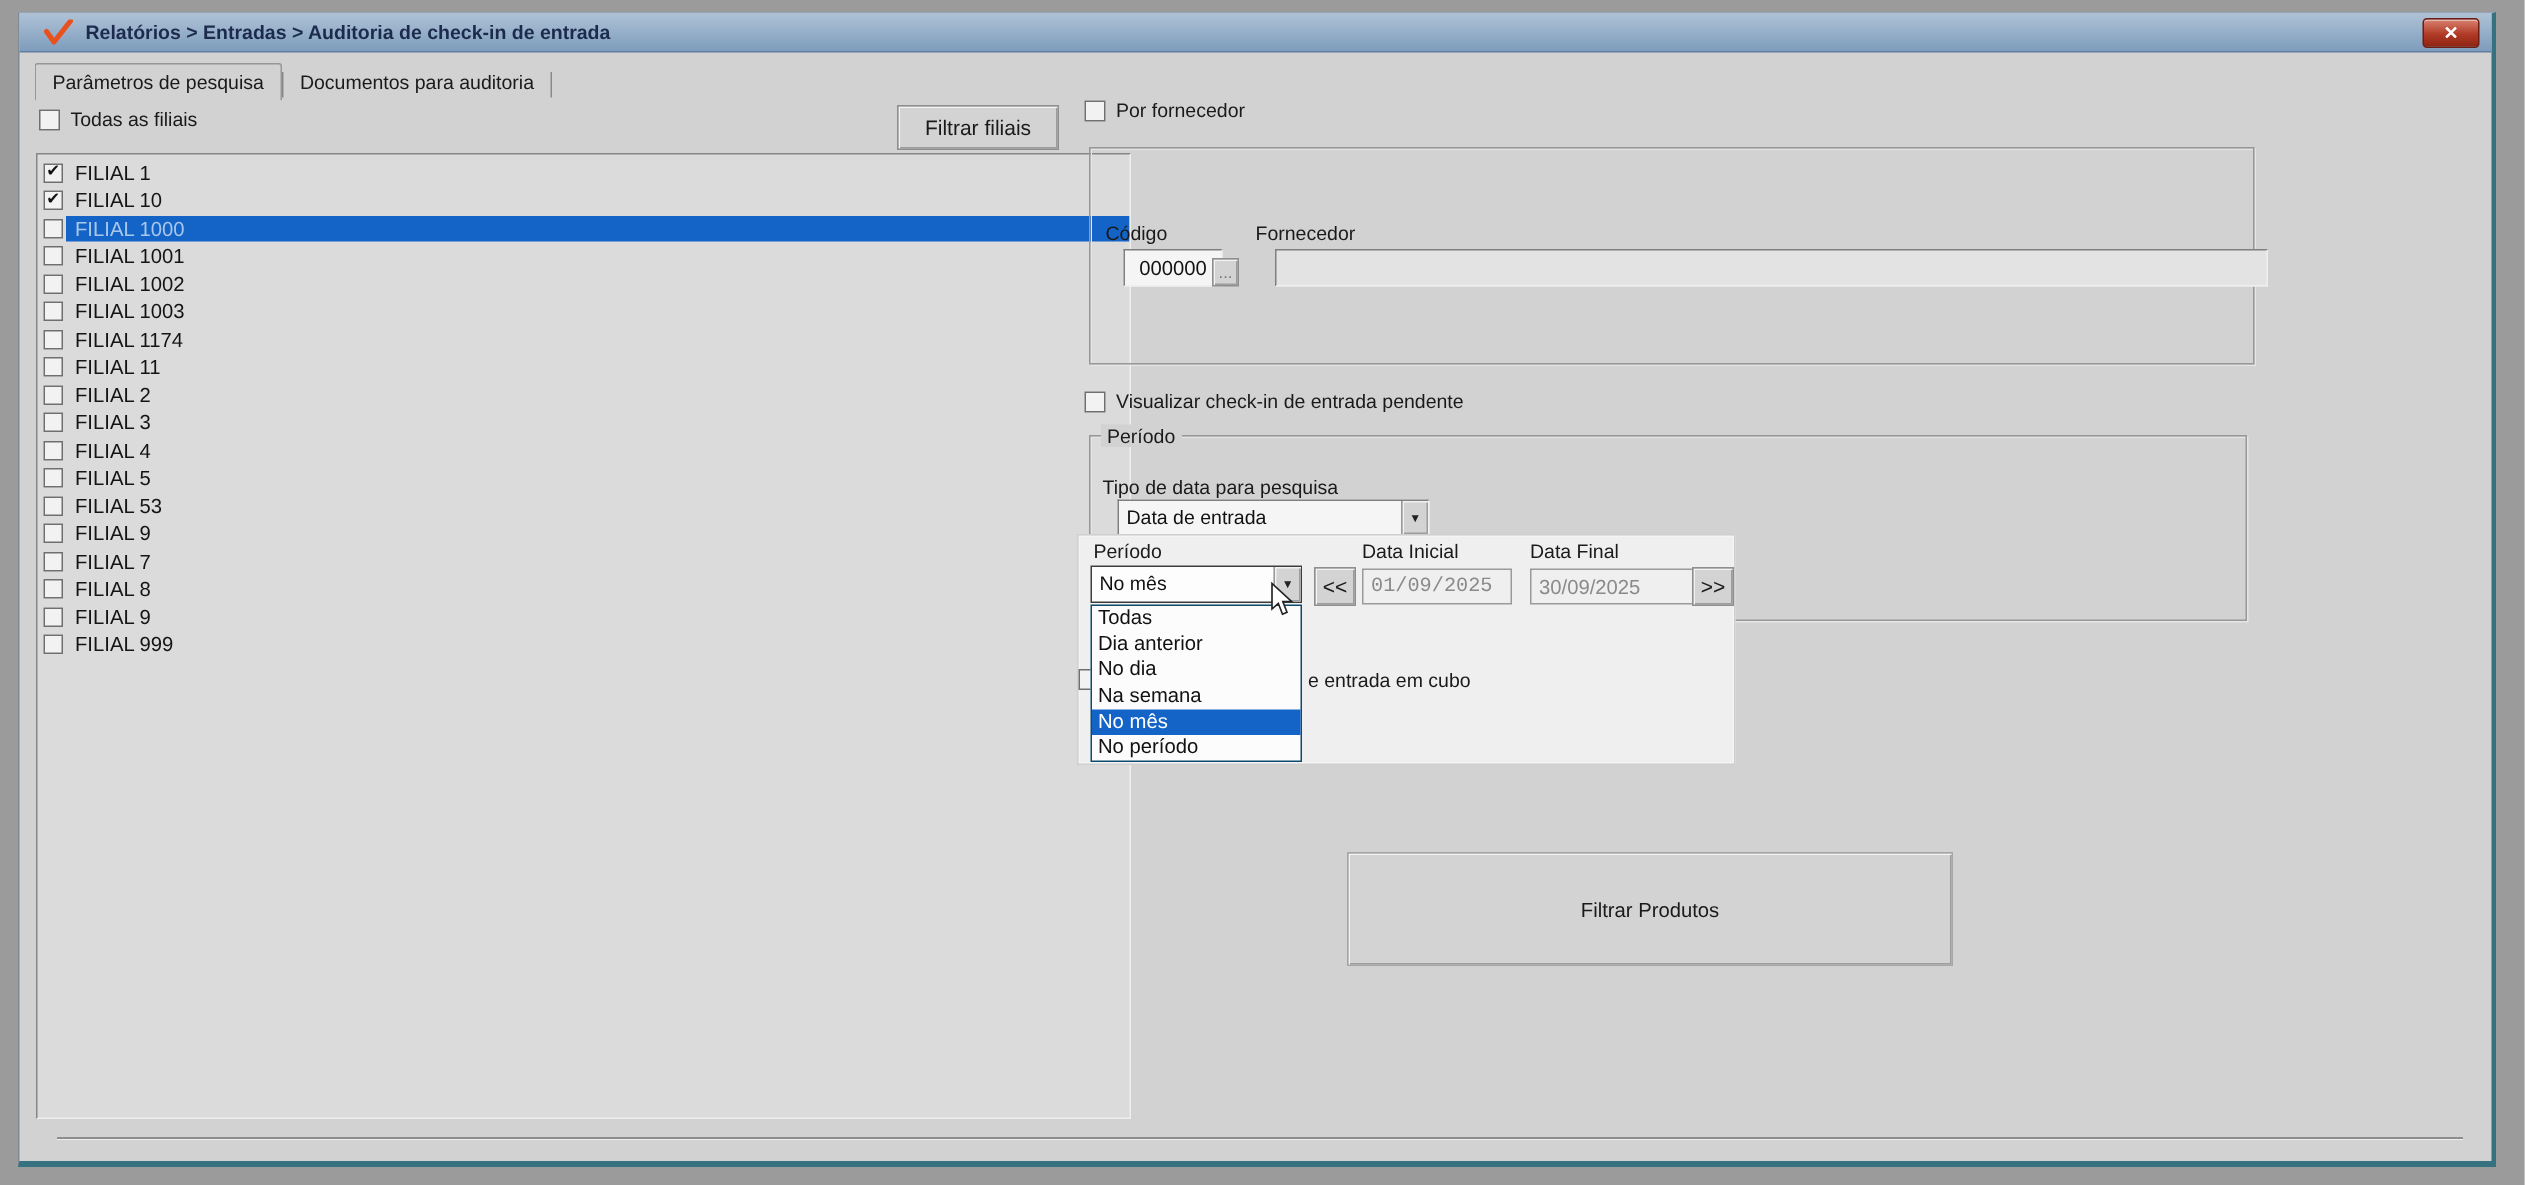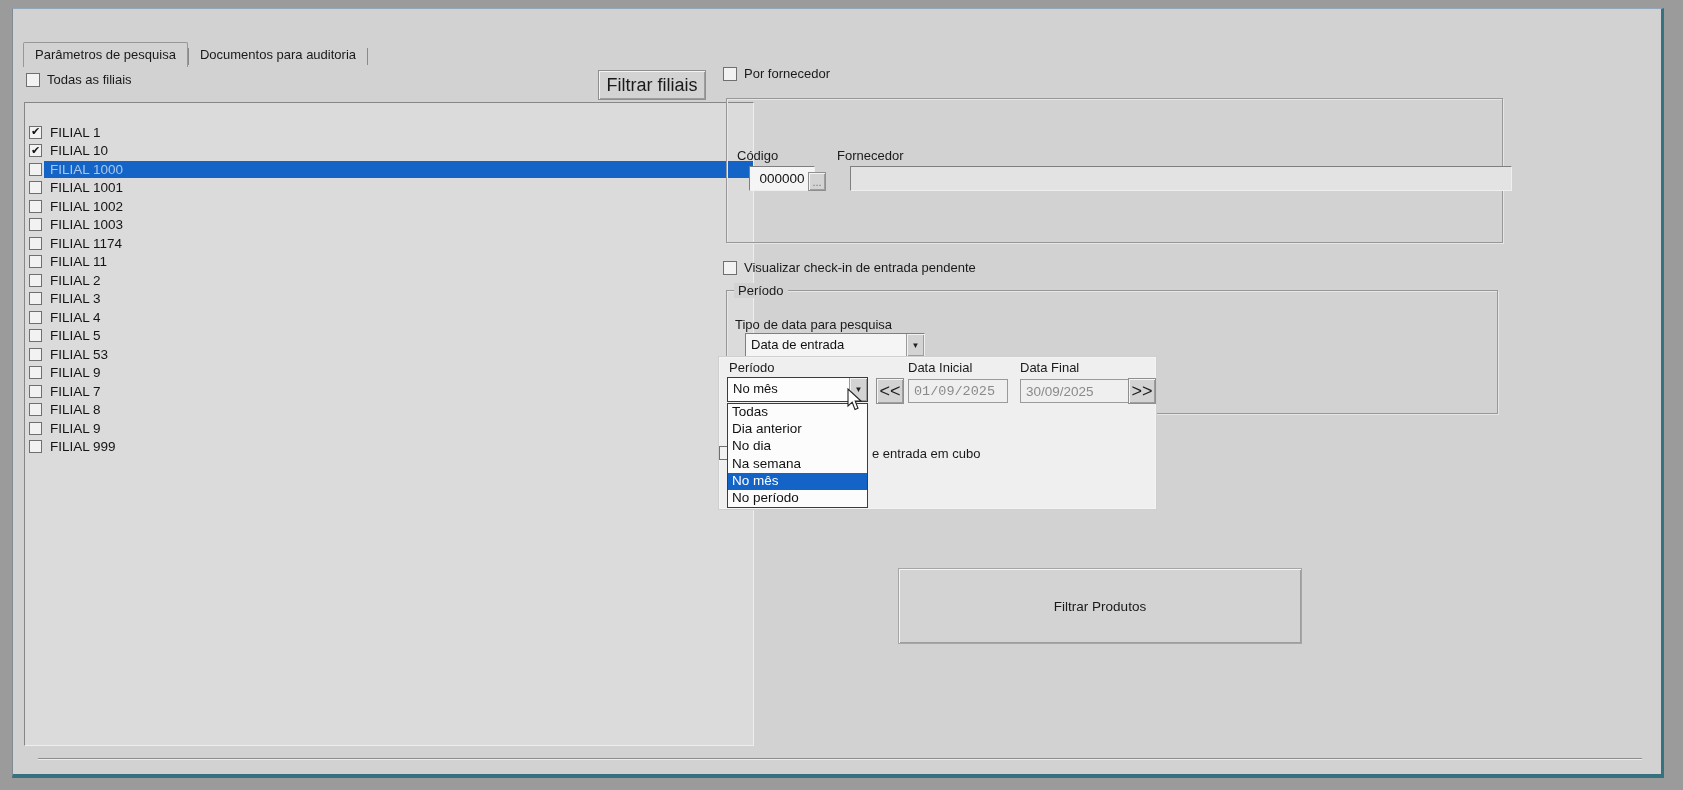--- a/index.html
+++ b/index.html
@@ -27,24 +27,24 @@
   .tabsep { width:1px; height:17px; background:#8a8a8a; align-self:center; margin-top:4px; }
 
   .cb { width:14px; height:14px; background:#f2f2f2; border:1px solid #6f6f6f; display:inline-flex;
     align-items:center; justify-content:center; font-size:12px; line-height:12px; color:#111; flex:0 0 14px; }
   .cb.on::before { content:"\2714"; margin-top:-2px; }
 
   .label13 { font-size:13px; color:#1a1a1a; }
 
   .btn { background:#d3d3d3; border:1px solid #8f8f8f;
     box-shadow:inset 1px 1px 0 #f4f4f4, inset -1px -1px 0 #9d9d9d;
-    font-size:18px; color:#1a1a1a; display:flex; align-items:center; justify-content:center; cursor:pointer; }
+    font-size:14px; color:#1a1a1a; display:flex; align-items:center; justify-content:center; cursor:pointer; }
 
   .listbox { position:absolute; left:24px; top:102px; width:730px; height:644px; background:#dbdbdb;
-    border:1px solid; border-color:#868686 #eeeeee #eeeeee #868686; padding-top:20px; overflow:hidden; }
+    border:1px solid; border-color:#868686 #eeeeee #eeeeee #868686; padding-top:3px; overflow:hidden; }
   .lrow { display:flex; align-items:center; height:18.5px; padding-left:4px; }
   .lrow .cb { width:13px; height:13px; flex:0 0 13px; font-size:11px; }
   .lrow .lbl { flex:1; font-size:13.5px; color:#141414; padding:1px 2px 1px 6px; margin-left:2px; white-space:nowrap; }
   .lrow .lbl.sel { background:#1464c8; color:#a9c8e9; }
 
   .groupbox { position:absolute; border:1px solid #989898; box-shadow:1px 1px 0 #e6e6e6, inset 1px 1px 0 #e6e6e6; }
   .legend { position:absolute; top:-8px; left:7px; background:#d2d2d2; padding:0 4px; font-size:13px; color:#1a1a1a; }
 
   .sunken { border:1px solid; border-color:#7f7f7f #efefef #efefef #7f7f7f; background:#f5f5f5;margin-left:13px; }
   .combo { display:flex; align-items:stretch; }
@@ -70,20 +70,29 @@
     background:linear-gradient(#8d8d8d, #8d8d8d 50%, #ececec 50%); }
 
   .cursor { position:absolute; z-index:9; pointer-events:none; }
 </style>
 </head>
 <body>
 
 <div id="screen">
   <div class="window">
 
+    <div class="titlebar">
+      <svg class="logo" viewBox="0 0 20 18">
+        <polyline points="2,8 7,15 18,1" fill="none" stroke="#e8501e" stroke-width="3.4" stroke-linecap="round" stroke-linejoin="round"></polyline>
+      </svg>
+      <span class="title-text">Relatórios &gt; Entradas &gt; Auditoria de check-in de entrada</span>
+      <div class="close-btn">
+        <span>✕</span>
+      </div>
+    </div>
 
     <div class="tabbar">
       <div class="tab active">Parâmetros de pesquisa</div>
       <div class="tabsep"></div>
       <div class="tab">Documentos para auditoria</div>
       <div class="tabsep"></div>
     </div>
   </div>
 
   <div class="checkline" style="left:26px; top:72px;">
@@ -181,21 +190,21 @@
   </div>
 
   <div class="checkline" style="left:723px; top:260px;">
     <span class="cb"></span>
     <span class="label13">Visualizar check-in de entrada pendente</span>
   </div>
 
   <div class="groupbox" style="left:726px; top:290px; width:772px; height:124px;">
     <span class="legend">Período</span>
     <span class="label13" style="position:absolute; left:8px; top:26px;">Tipo de data para pesquisa</span>
-    <div class="combo sunken" style="position:absolute; left:5px; top:42px; width:180px; height:24px;">
+    <div class="combo sunken" style="position:absolute; left:5px; top:42px; width:208px; height:24px;">
       <span class="txt">Data de entrada</span>
       <span class="arrowbtn">
           <span>▼</span>
         </span>
     </div>
   </div>
 
   <div class="panel"></div>
 
   <span class="label13" style="position:absolute; left:729px; top:360px; z-index:4;">Período</span>

